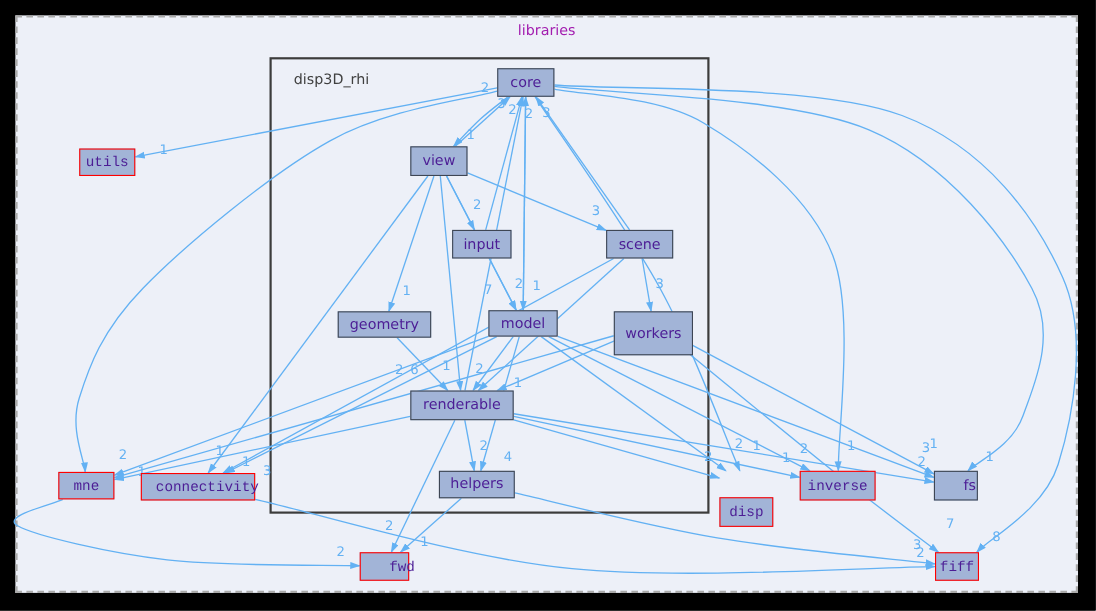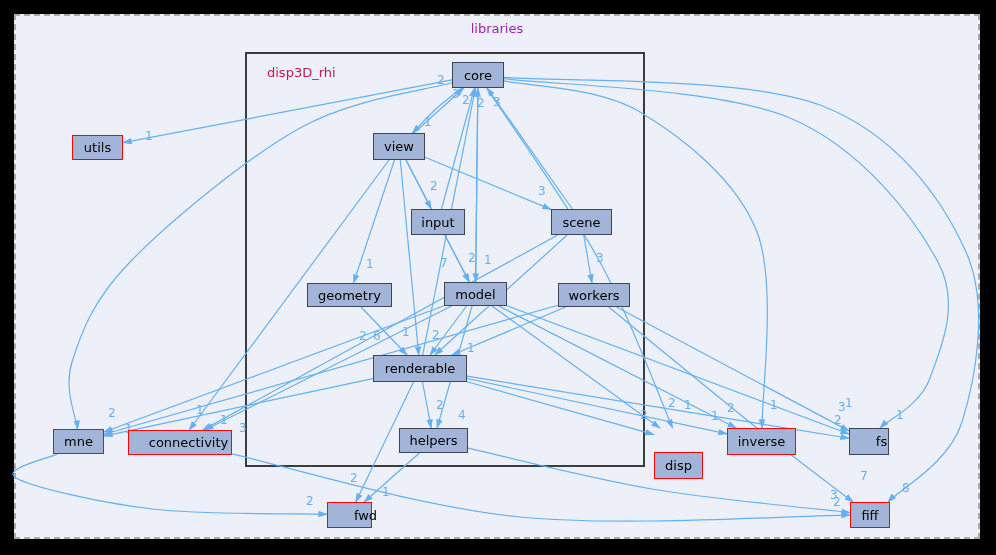--- a/index.html
+++ b/index.html
@@ -3,26 +3,26 @@
 <meta charset="utf-8">
 <style>
   html,body{margin:0;padding:0;background:#000;}
   body{font-family:"DejaVu Sans", sans-serif;}
   #stage{position:relative;width:996px;height:555px;background:#000;overflow:hidden;}
   #canvas{position:absolute;left:14px;top:14px;width:966px;height:525px;
           background:#edf0f8;border:2px dashed #aaaaaa;box-sizing:border-box;}
   #graph-title{position:absolute;top:5px;left:0;width:100%;text-align:center;
                font-size:13px;color:#a21caf;}
   #cluster{position:absolute;border:2px solid #3c3c3c;box-sizing:border-box;}
-  #cluster-label{position:absolute;font-size:13px;color:#be185d;}
+  #cluster-label{position:absolute;font-size:13px;color:#404040;}
   .node{position:absolute;display:flex;align-items:center;justify-content:center;
-        background:#a2b4d7;box-sizing:border-box;font-size:13px;color:#000000;
+        background:#a2b4d7;box-sizing:border-box;font-size:13px;color:#4c1d95;
         cursor:pointer;z-index:5;}
   .node.dark{border:1.4px solid #3e4654;}
-  .node.red{border:1.6px solid #ff0000;}
+  .node.red{border:1.6px solid #ff0000;font-family:Liberation Mono, monospace;}
   #edges{position:absolute;left:0;top:0;z-index:2;}
   .edge{fill:none;stroke:#63b1f3;stroke-width:1.2;}
   .edge-label{fill:#63b1f3;font-size:12px;font-family:"DejaVu Sans",sans-serif;}
 </style>
 </head>
 <body>
 
 <div id="stage">
   <div id="canvas">
     <div id="graph-title">libraries</div>
@@ -128,21 +128,21 @@
         <text x="306" y="505" class="edge-label">2</text>
       </g>
   </svg>
   <div id="nodes">
       <div class="node dark" style="left: 452px; top: 62px; width: 52px; height: 26px;">core</div>
       <div class="node dark" style="left: 373px; top: 133px; width: 52px; height: 27px;">view</div>
       <div class="node dark" style="left: 411px; top: 209px; width: 54px; height: 26px;">input</div>
       <div class="node dark" style="left: 551px; top: 209px; width: 61px; height: 26px;">scene</div>
       <div class="node dark" style="left: 307px; top: 283px; width: 85px; height: 24px;">geometry</div>
       <div class="node dark" style="left: 444px; top: 282px; width: 63px; height: 24px;">model</div>
-      <div class="node dark" style="left: 558px; top: 283px; width: 72px; height: 24px;">workers</div>
+      <div class="node dark" style="left: 558px; top: 283px; width: 72px; height: 40px;">workers</div>
       <div class="node dark" style="left: 373px; top: 355px; width: 94px; height: 27px;">renderable</div>
       <div class="node dark" style="left: 399px; top: 428px; width: 69px; height: 25px;">helpers</div>
       <div class="node red" style="left: 72px; top: 135px; width: 51px; height: 25px;">utils</div>
       <div class="node red" style="left: 53px; top: 429px; width: 51px; height: 25px;">mne</div>
       <div class="node red" style="left: 128px; top: 430px; width: 104px; height: 25px; padding-left: 17px;">connectivity</div>
       <div class="node red" style="left: 654px; top: 452px; width: 49px; height: 27px; text-align: right;">disp</div>
       <div class="node red" style="left: 727px; top: 428px; width: 69px; height: 27px;">inverse</div>
       <div class="node dark" style="left: 849px; top: 428px; width: 40px; height: 27px; padding-left: 25px;">fs</div>
       <div class="node red" style="left: 327px; top: 502px; width: 45px; height: 26px; padding-left: 32px;">fwd</div>
       <div class="node red" style="left: 850px; top: 502px; width: 40px; height: 26px;">fiff</div>

